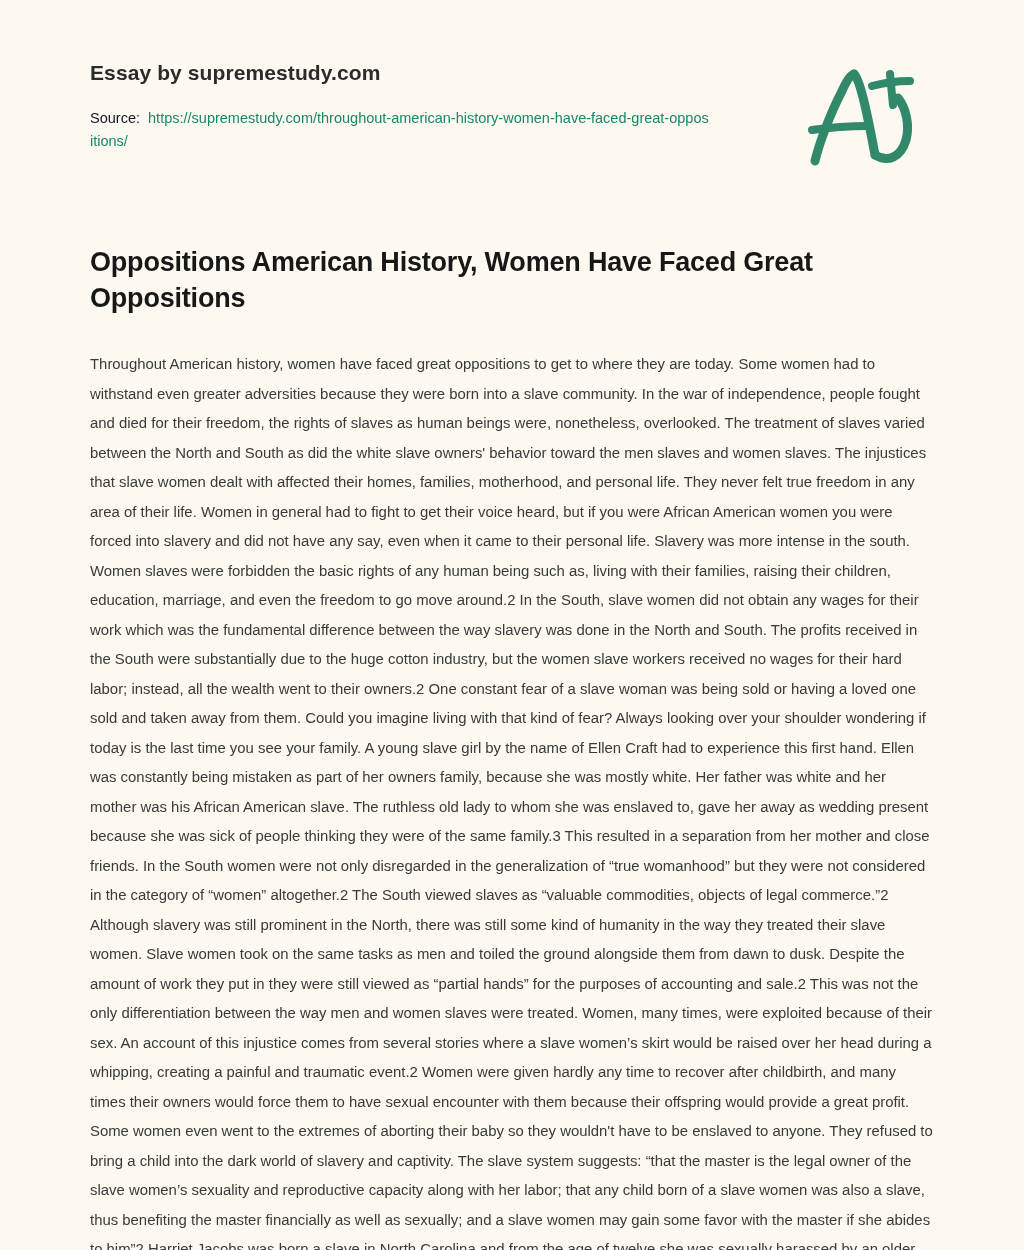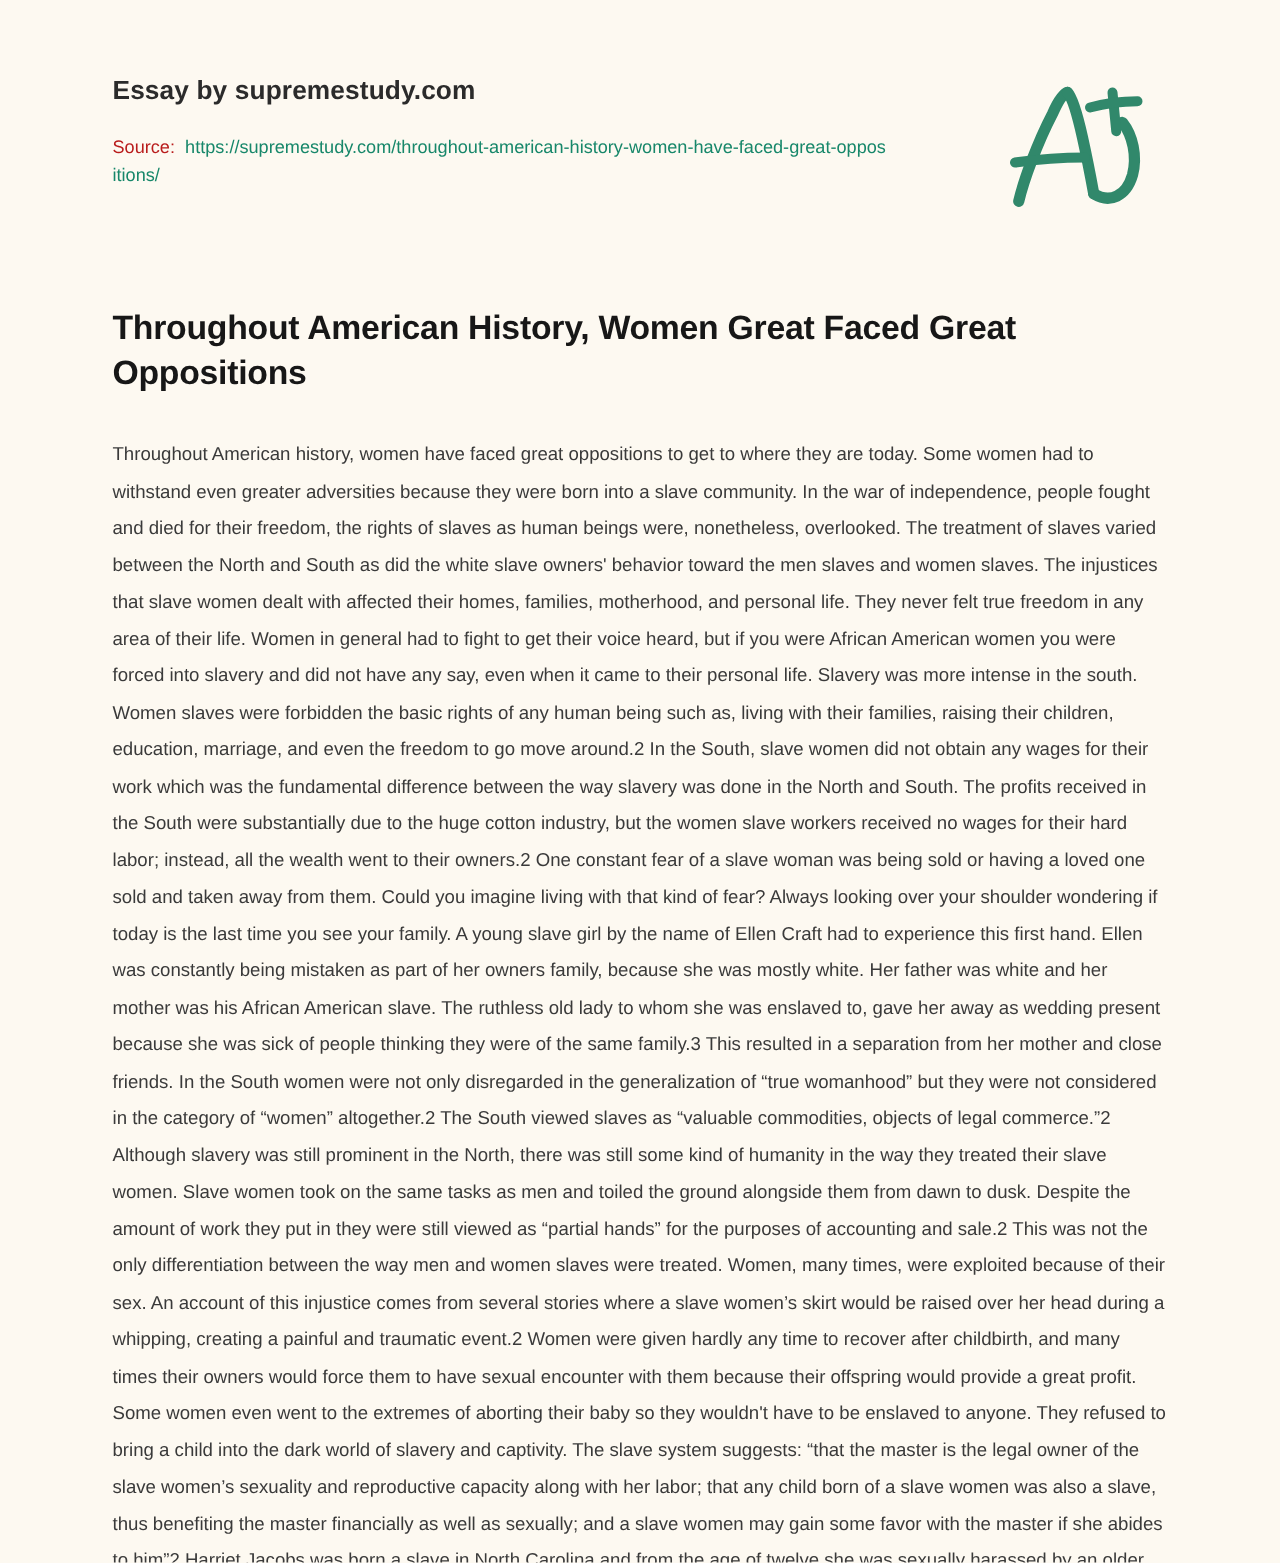--- a/index.html
+++ b/index.html
@@ -52,21 +52,21 @@
   }
 
   .source-line {
     font-size: 14.5px;
     line-height: 1.55;
     color: #7d7d7d;
     word-break: break-word;
   }
 
   .source-label {
-    color: #b91c1c;
+    color: #0f172a;
   }
 
   .source-link {
     color: #17876a;
     text-decoration: none;
     word-break: break-all;
   }
 
   
   .logo {
@@ -138,17 +138,17 @@
           <path d="M88 12 C89 22 90 32 91 43" stroke-width="8"></path>
 
           <path d="M70 24 C81 21 96 19 108 19" stroke-width="8"></path>
         </svg>
       </div>
 
     </div>
   </div>
 
   <div class="article">
-    <h1 class="article-title">Throughout American History, Women Great Faced Great Oppositions</h1>
+    <h1 class="article-title">Oppositions American History, Women Have Faced Great Oppositions</h1>
     <p class="article-body">Throughout American history, women have faced great oppositions to get to where they are today. Some women had to withstand even greater adversities because they were born into a slave community. In the war of independence, people fought and died for their freedom, the rights of slaves as human beings were, nonetheless, overlooked. The treatment of slaves varied between the North and South as did the white slave owners' behavior toward the men slaves and women slaves. The injustices that slave women dealt with affected their homes, families, motherhood, and personal life. They never felt true freedom in any area of their life. Women in general had to fight to get their voice heard, but if you were African American women you were forced into slavery and did not have any say, even when it came to their personal life. Slavery was more intense in the south. Women slaves were forbidden the basic rights of any human being such as, living with their families, raising their children, education, marriage, and even the freedom to go move around.2 In the South, slave women did not obtain any wages for their work which was the fundamental difference between the way slavery was done in the North and South. The profits received in the South were substantially due to the huge cotton industry, but the women slave workers received no wages for their hard labor; instead, all the wealth went to their owners.2 One constant fear of a slave woman was being sold or having a loved one sold and taken away from them. Could you imagine living with that kind of fear? Always looking over your shoulder wondering if today is the last time you see your family. A young slave girl by the name of Ellen Craft had to experience this first hand. Ellen was constantly being mistaken as part of her owners family, because she was mostly white. Her father was white and her mother was his African American slave. The ruthless old lady to whom she was enslaved to, gave her away as wedding present because she was sick of people thinking they were of the same family.3 This resulted in a separation from her mother and close friends. In the South women were not only disregarded in the generalization of “true womanhood” but they were not considered in the category of “women” altogether.2 The South viewed slaves as “valuable commodities, objects of legal commerce.”2 Although slavery was still prominent in the North, there was still some kind of humanity in the way they treated their slave women. Slave women took on the same tasks as men and toiled the ground alongside them from dawn to dusk. Despite the amount of work they put in they were still viewed as “partial hands” for the purposes of accounting and sale.2 This was not the only differentiation between the way men and women slaves were treated. Women, many times, were exploited because of their sex. An account of this injustice comes from several stories where a slave women’s skirt would be raised over her head during a whipping, creating a painful and traumatic event.2 Women were given hardly any time to recover after childbirth, and many times their owners would force them to have sexual encounter with them because their offspring would provide a great profit. Some women even went to the extremes of aborting their baby so they wouldn't have to be enslaved to anyone. They refused to bring a child into the dark world of slavery and captivity. The slave system suggests: “that the master is the legal owner of the slave women’s sexuality and reproductive capacity along with her labor; that any child born of a slave women was also a slave, thus benefiting the master financially as well as sexually; and a slave women may gain some favor with the master if she abides to him”2 Harriet Jacobs was born a slave in North Carolina and from the age of twelve she was sexually harassed by an older white male.4 He told her she was his property and must do whatever he says. Harriet had nowhere to turn to for protection and no one was willing to help her. Many slaves suffered from similar circumstances and it was not just women but young girls as well.</p>
   </div>
 
 </div>
 
 </body></html>

